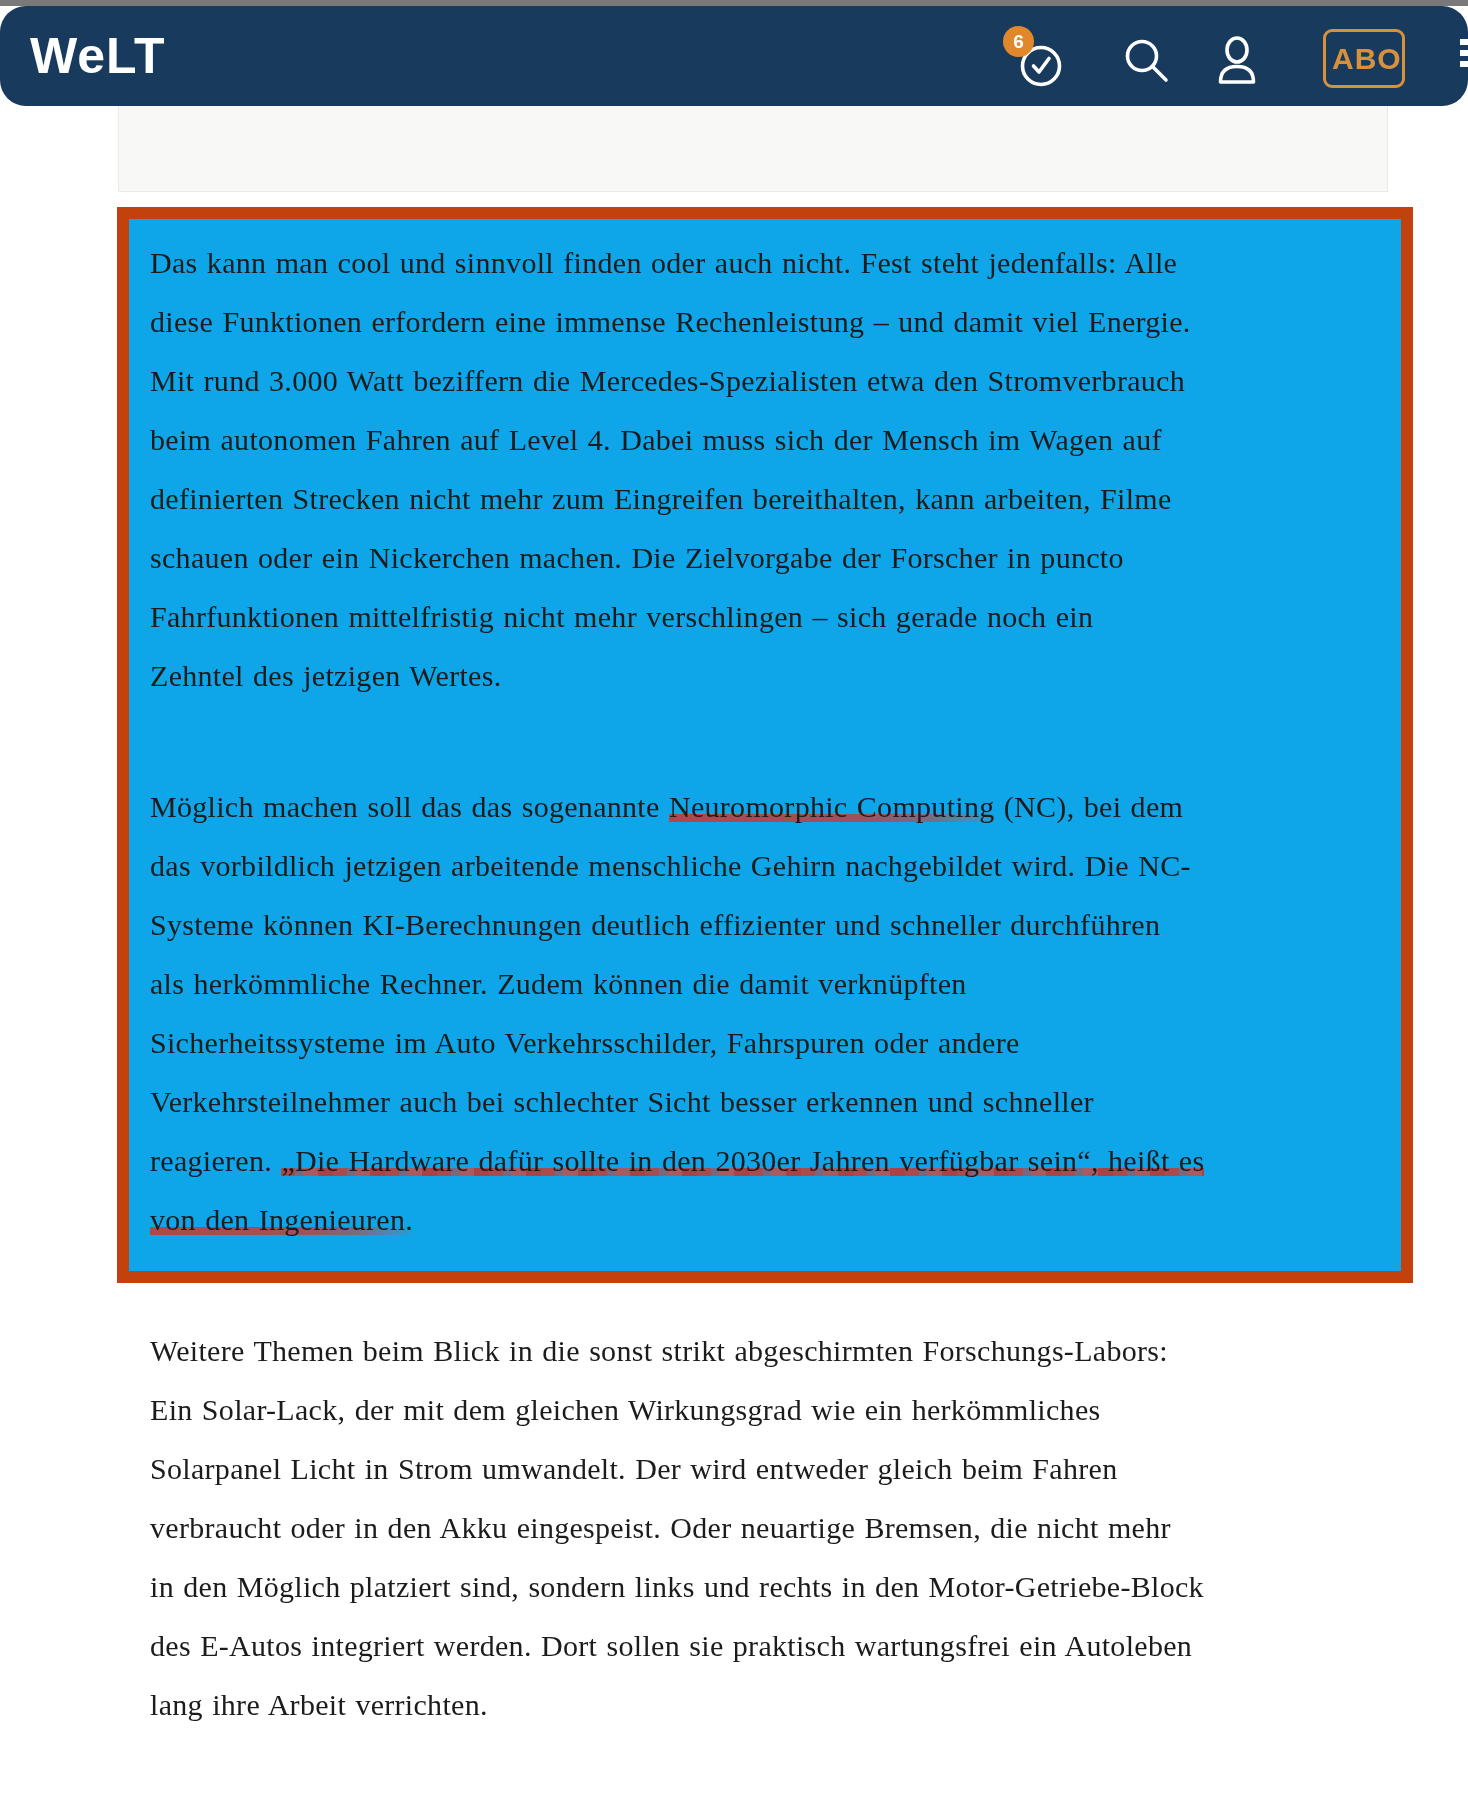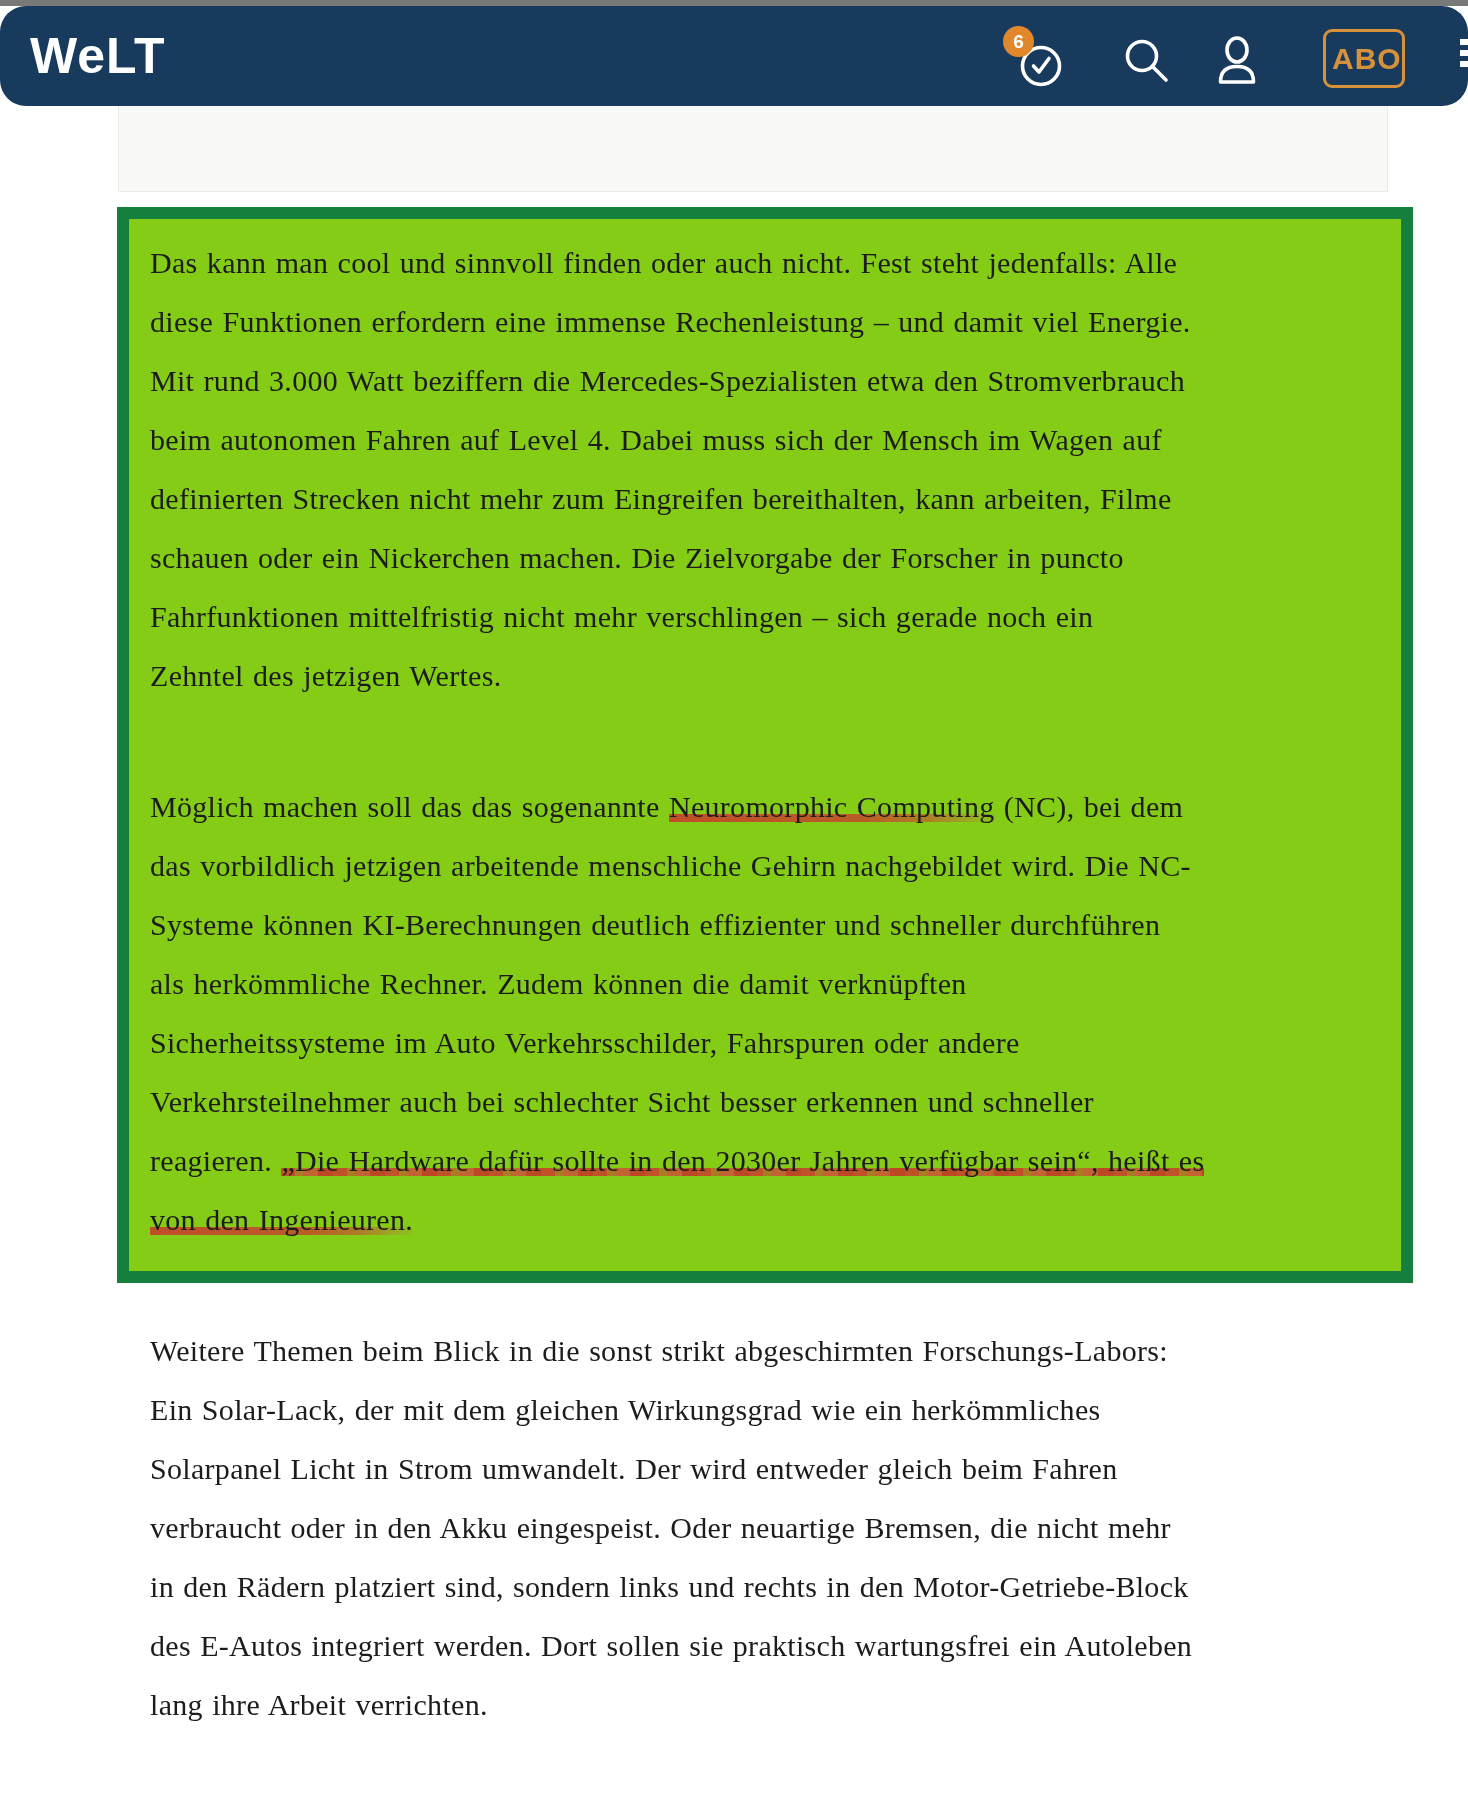--- a/index.html
+++ b/index.html
@@ -21,21 +21,21 @@
   .abo-btn{position:absolute;left:1323px;top:23px;width:82px;height:59px;
            border:3px solid #d8913b;border-radius:9px;background:transparent;
            color:#d8913b;font-family:"Liberation Sans",sans-serif;font-weight:700;
            font-size:30px;letter-spacing:1px;cursor:pointer;}
   .menu-partial{position:absolute;left:1460px;top:33px;width:14px;cursor:pointer;}
   .menu-partial .bar{width:14px;height:6px;background:#ffffff;margin-bottom:5px;}
   
   .teaser-remnant{margin-left:118px;width:1270px;height:86px;background:#f8f8f7;
                   border:1px solid #eceae7;border-top:none;box-sizing:border-box;}
   .highlight-box{margin:15px 0 0 117px;width:1296px;box-sizing:border-box;
-                 border:12px solid #15803d;background:#84cc16;
+                 border:12px solid #c2410c;background:#0ea5e9;
                  padding:14px 10px 22px 21px;}
   .para{color:#1c1c1c;}
   .line{height:59px;line-height:59px;font-size:30px;letter-spacing:0.3px;
         word-spacing:1.5px;white-space:nowrap;}
   .para + .para{margin-top:72px;}
   .outside-col{margin:38px 0 0 150px;}
   
   .u{background-image:repeating-linear-gradient(90deg,
         rgba(204,55,45,.82) 0 14px, rgba(204,55,45,.55) 14px 22px,
         rgba(211,70,58,.78) 22px 37px, rgba(198,48,40,.85) 37px 52px);
@@ -119,19 +119,19 @@
         </div>
       </div>
   </div>
 
   <div class="outside-col">
       <div class="para">
         <div class="line"><span>Weitere Themen beim Blick in die sonst strikt abgeschirmten Forschungs-Labors:</span></div>
         <div class="line"><span>Ein Solar-Lack, der mit dem gleichen Wirkungsgrad wie ein herkömmliches</span></div>
         <div class="line"><span>Solarpanel Licht in Strom umwandelt. Der wird entweder gleich beim Fahren</span></div>
         <div class="line"><span>verbraucht oder in den Akku eingespeist. Oder neuartige Bremsen, die nicht mehr</span></div>
-        <div class="line"><span>in den Rädern platziert sind, sondern links und rechts in den Motor-Getriebe-Block</span></div>
+        <div class="line"><span>in den Möglich platziert sind, sondern links und rechts in den Motor-Getriebe-Block</span></div>
         <div class="line"><span>des E-Autos integriert werden. Dort sollen sie praktisch wartungsfrei ein Autoleben</span></div>
         <div class="line"><span>lang ihre Arbeit verrichten.</span></div>
       </div>
     </div>
 
 </div>
 
 </body></html>

